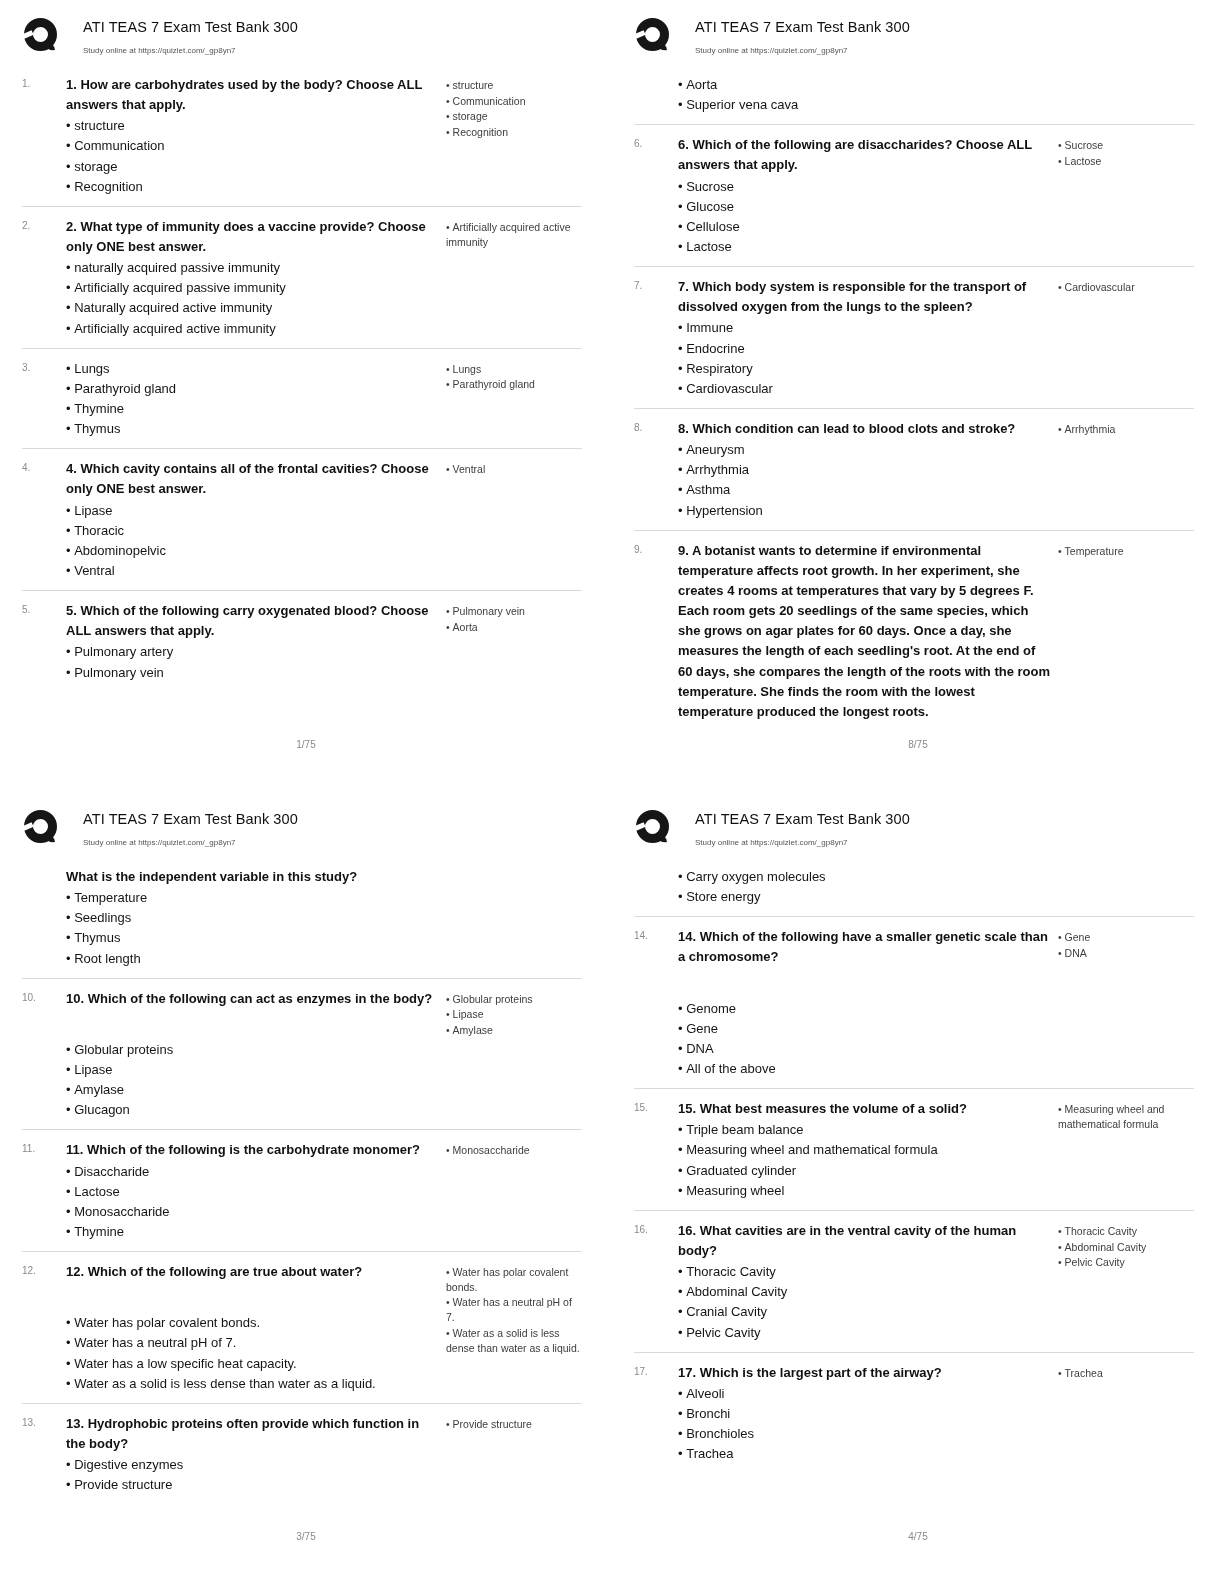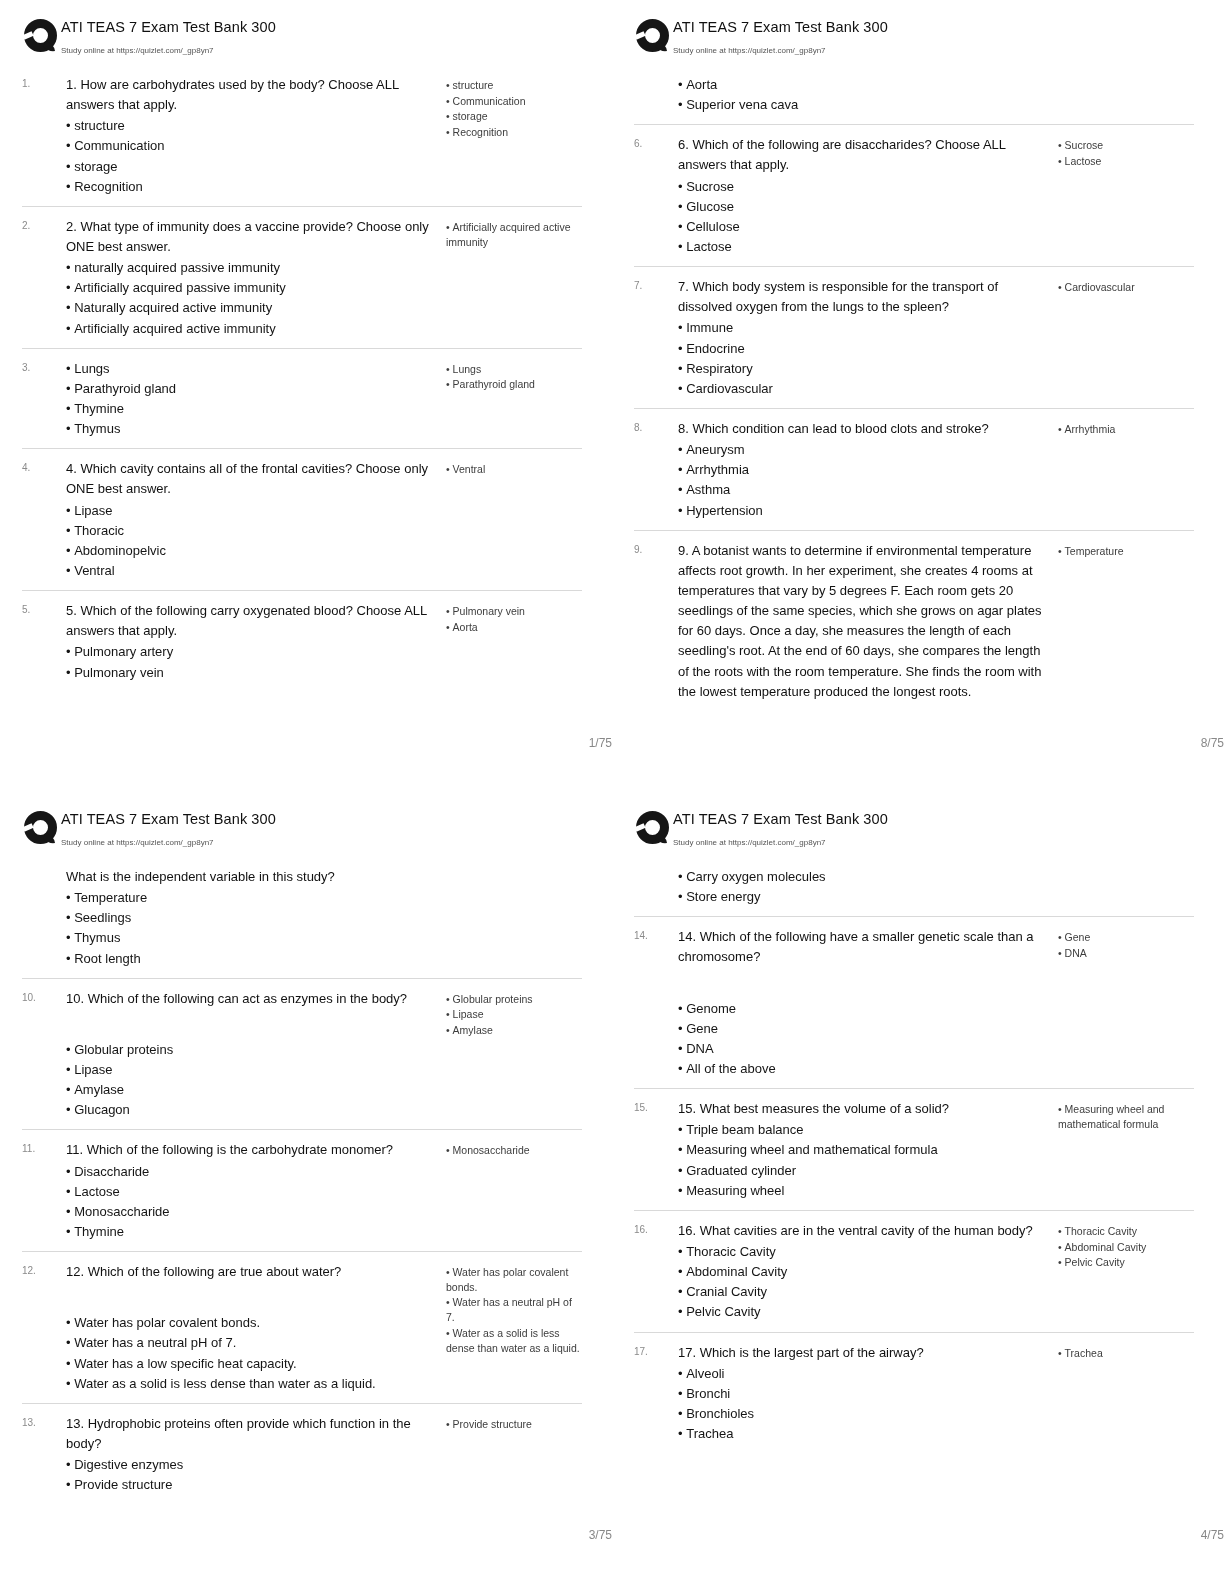--- a/index.html
+++ b/index.html
@@ -15,22 +15,22 @@
     grid-template-columns:612px 612px;
     grid-template-rows:792px 792px;
   }
   .page {
     position:relative;
     padding:16px 30px 0 22px;
     overflow:hidden;
   }
   .page-header {
     display:flex;
-    align-items:flex-end;
-    gap:2px;
+    align-items:center;
+    gap:24px;
     margin-bottom:10px;
   }
   .logo { width:37px; height:37px; flex:0 0 auto; }
   .logo svg { display:block; }
   .header-text { padding-top:3px; }
   .title { font-size:14.5px; color:#101010; letter-spacing:0.1px; }
   .subtitle { font-size:8px; color:#555555; margin-top:11px; }
   .blocks { }
   .block {
     display:grid;
@@ -39,21 +39,21 @@
     padding:10px 0 9px 0;
   }
   .block + .block { border-top:1px solid #d9d9d9; }
   .qnum {
     font-size:10px;
     color:#8a8a8a;
     padding-top:3px;
   }
   .qtext {
     font-size:13px;
-    font-weight:normal;
+    font-weight:bold;
     line-height:1.55;
     margin-bottom:1px;
   }
   .options.gap { margin-top:31px; }
   .option {
     font-size:13px;
     line-height:1.55;
     color:#151515;
   }
   .option::before { content:"\2022\00a0"; }
@@ -62,22 +62,22 @@
     color:#3d3d3d;
     line-height:1.4;
     padding-top:3px;
   }
   .answer::before { content:"\2022\00a0"; }
   .answer { margin-bottom:1px; }
   .page-footer {
     position:absolute;
     bottom:42px;
     left:0; right:0;
-    text-align:right;
-    font-size:12px;
+    text-align:center;
+    font-size:10px;
     color:#888888;
   }
 </style>
 </head>
 <body>
 
 <div id="pages">
     <div class="page">
       <div class="page-header">
         <div class="logo">

